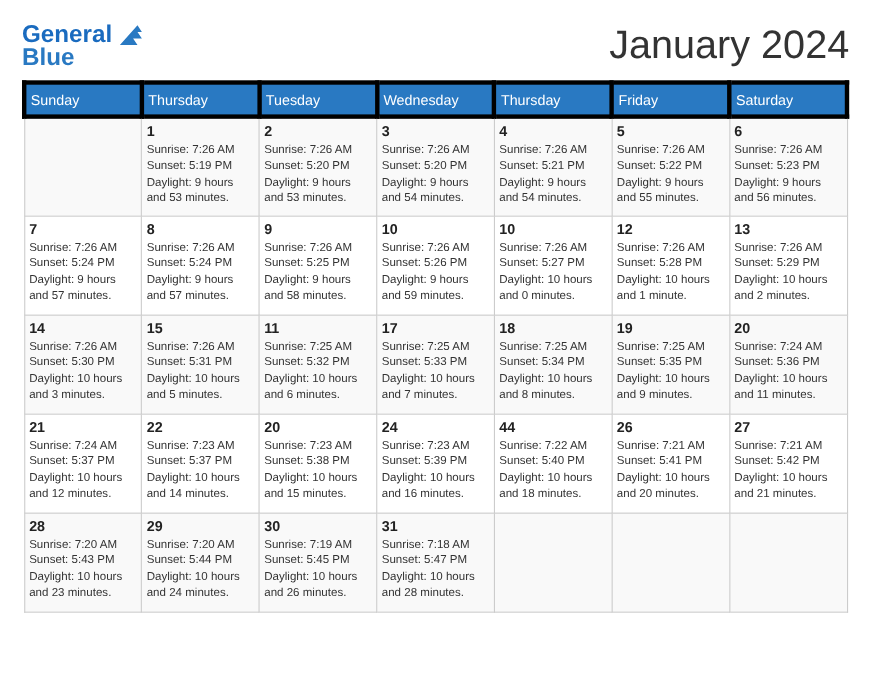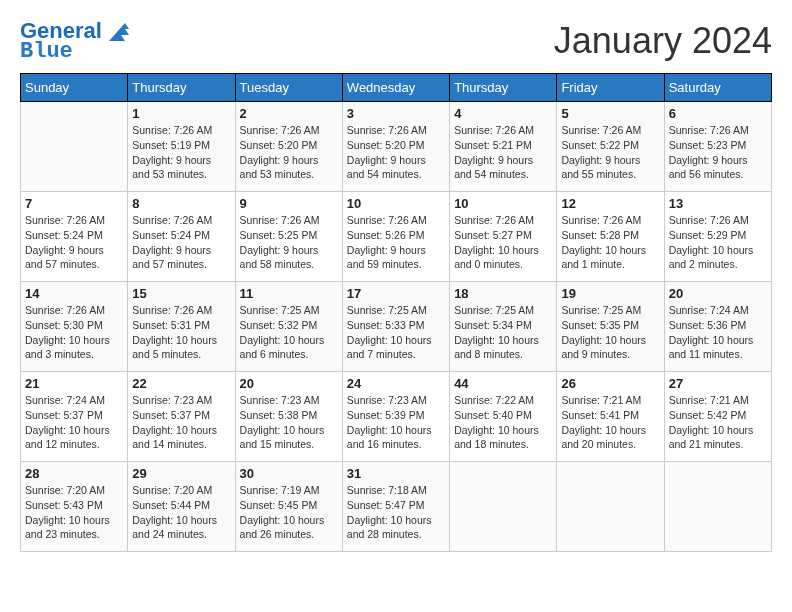--- a/index.html
+++ b/index.html
@@ -37,21 +37,21 @@
       border-collapse: collapse;
       font-size: 11px;
     }
     thead tr th {
       background-color: #2979c2;
       color: #fff;
       padding: 6px 4px;
       text-align: left;
       font-weight: normal;
       font-size: 13px;
-      border: 1px solid #000000;
+      border: 4px solid #000000;
     }
     tbody tr td {
       vertical-align: top;
       padding: 4px 4px;
       border: 1px solid #ccc;
       min-height: 80px;
       height: 90px;
       width: calc(100% / 7);
     }
     tbody tr {
@@ -82,21 +82,21 @@
 <div class="header">
   <div class="logo">
     <div>
       <div style="display:flex;align-items:center;">
         <div style="font-size:22px;font-weight:bold;color:#333;line-height:1.0;">
           <span style="color:#1a6bbf;">General</span><svg width="28" height="22" viewBox="0 0 28 22" style="vertical-align:middle;margin-left:1px;">
               <polygon points="6,20 22,2 26,8 22,8 26,14 18,14 22,20" fill="#2979c2"></polygon>
             </svg>
         </div>
       </div>
-      <div style="font-size:22px;font-weight:bold;color:#2979c2;line-height:1.0;margin-top:-2px;font-family:Liberation Mono, monospace;">Blue</div>
+      <div style="font-size:22px;font-weight:bold;color:#2979c2;line-height:1.0;margin-top:-2px;">Blue</div>
     </div>
   </div>
   <div class="title-block">
     <div class="month-title">January 2024</div>
   </div>
 </div>
 
 <table>
   <thead>
     <tr id="header-row">

